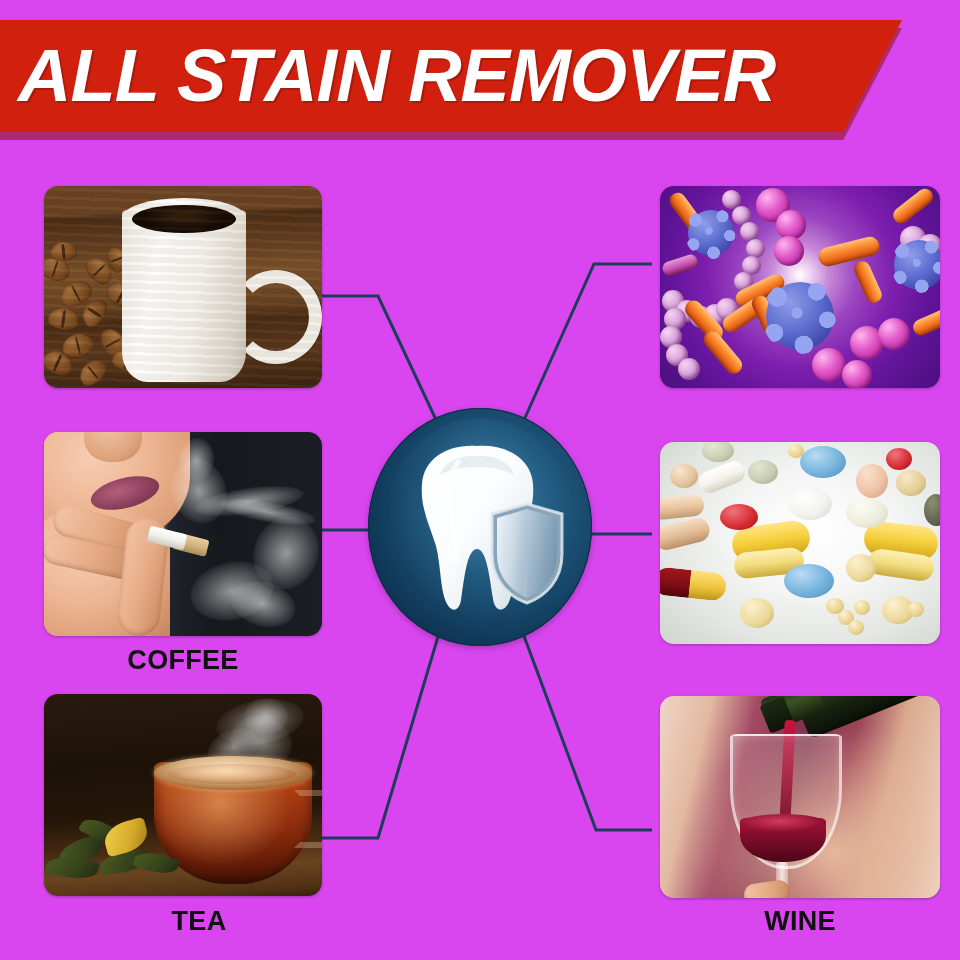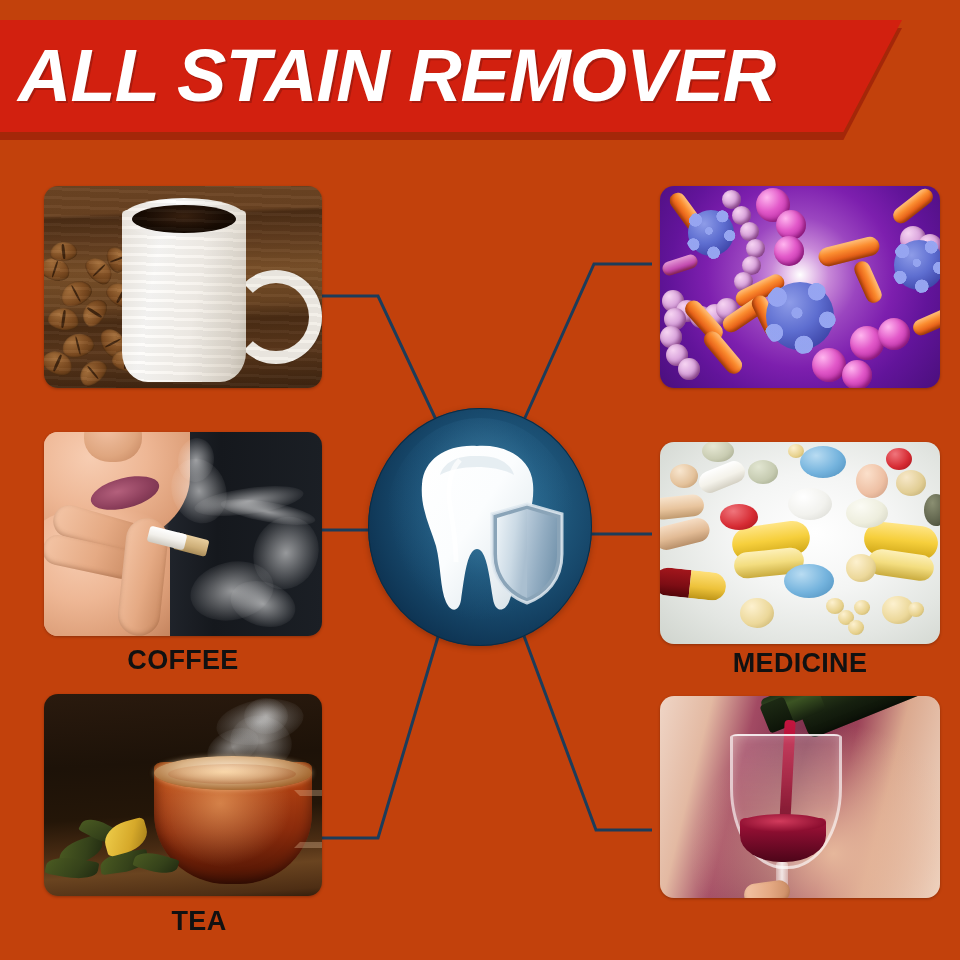--- a/index.html
+++ b/index.html
@@ -8,21 +8,21 @@
     padding: 0;
     background: #ffffff;
   }
   body {
     font-family: "Liberation Sans", sans-serif;
   }
   #poster {
     position: relative;
     width: 960px;
     height: 960px;
-    background: #c2410c;
+    background: #d946ef;
     overflow: hidden;
   }
 
   
   .banner-wrap {
     position: absolute;
     left: 0;
     top: 20px;
     width: 960px;
     height: 120px;
@@ -564,21 +564,20 @@
       <div class="pill-round" style="left:178px; top:168px; width:16px; height:15px; background:radial-gradient(ellipse at 35% 28%,#fdf1cf,#e7d18c 60%,#bda85f 100%);"></div>
       <div class="pill-round" style="left:194px; top:158px; width:16px; height:15px; background:radial-gradient(ellipse at 35% 28%,#fdf1cf,#e7d18c 60%,#bda85f 100%);"></div>
       <div class="pill-round" style="left:188px; top:178px; width:16px; height:15px; background:radial-gradient(ellipse at 35% 28%,#fdf1cf,#e7d18c 60%,#bda85f 100%);"></div>
       <div class="pill-round" style="left:248px; top:160px; width:16px; height:15px; background:radial-gradient(ellipse at 35% 28%,#fdf1cf,#e7d18c 60%,#bda85f 100%);"></div>
       <div class="pill-round" style="left:128px; top:2px;  width:16px; height:14px; background:radial-gradient(ellipse at 35% 28%,#fdf1cf,#e7d18c 60%,#bda85f 100%);"></div>
       <div class="pill-round" style="left:264px; top:52px; width:24px; height:32px; background:radial-gradient(ellipse at 35% 28%,#8b8f72,#5d614a 62%,#393c2b 100%);"></div>
       <div class="pill-oval" style="left:88px; top:18px; width:30px; height:24px; background:radial-gradient(ellipse at 35% 28%,#e2e6d2,#c6cbb1 58%,#9ba184 100%);"></div>
       <div class="pill-oval" style="left:42px; top:-2px; width:32px; height:22px; background:radial-gradient(ellipse at 35% 28%,#e6e8d4,#c9ccb2 58%,#9ea286 100%);"></div>
     </div>
   </div>
-  <div class="label" style="left:660px; top:648px; width:280px;">MEDICINE</div>
 
   <div class="card" style="left:44px; top:694px; width:278px; height:202px;">
     <div class="scene tea-bg">
       <div class="tea-steam" style="left:172px; top:6px;  width:88px; height:44px; transform:rotate(-10deg);"></div>
       <div class="tea-steam" style="left:186px; top:22px; width:62px; height:52px; transform:rotate(14deg);"></div>
       <div class="tea-steam" style="left:200px; top:4px;  width:44px; height:36px;"></div>
       <div class="tea-steam" style="left:162px; top:36px; width:54px; height:34px; transform:rotate(-24deg);"></div>
 
       <div class="tea-cup" style="left:110px; top:68px; width:158px; height:122px;"></div>
       <div class="tea-rim" style="left:110px; top:62px; width:158px; height:34px;"></div>
@@ -607,14 +606,15 @@
       <div class="wine-stream" style="left:122px; top:24px; width:11px; height:104px; transform:rotate(3deg);"></div>
 
       <div class="wine-glass" style="left:70px; top:38px; width:106px; height:130px;"></div>
       <div class="wine-liquid" style="left:80px; top:122px; width:86px; height:44px;"></div>
       <div style="position:absolute; left:80px; top:118px; width:86px; height:18px; border-radius:50%;
                   background:radial-gradient(ellipse at 46% 40%,#d23b5c,#8d0e30 70%);"></div>
       <div class="wine-stem" style="left:116px; top:166px; width:12px; height:40px;"></div>
       <div class="finger" style="left:84px; top:186px; width:46px; height:22px; transform:rotate(-8deg);"></div>
     </div>
   </div>
+  <div class="label" style="left:660px; top:906px; width:280px;">WINE</div>
 
 </div>
 
 </body></html>

